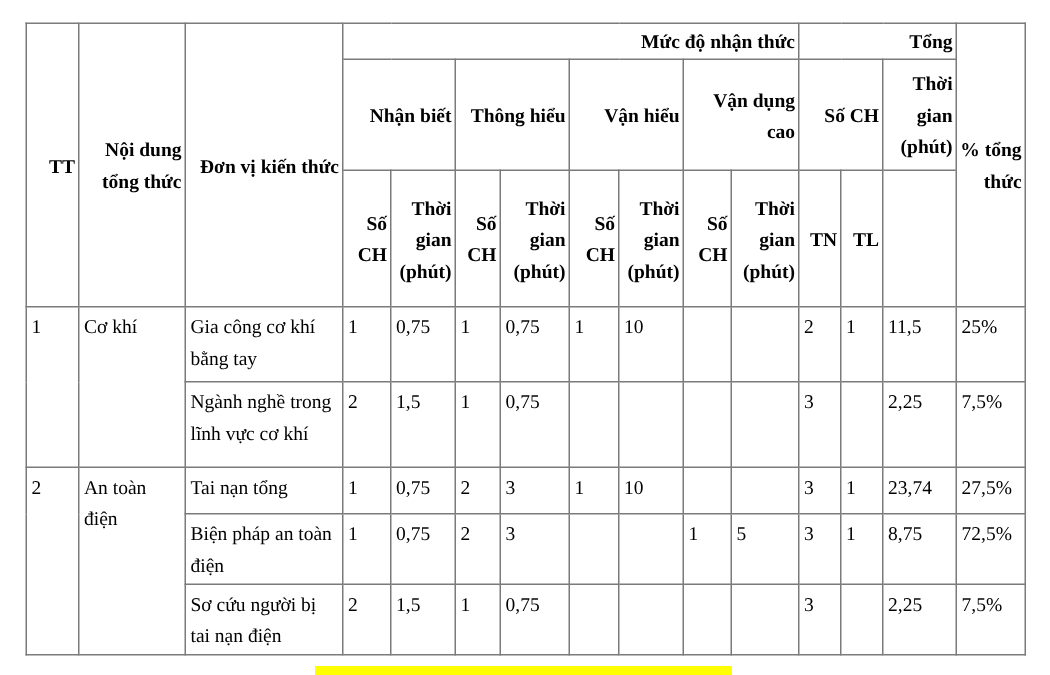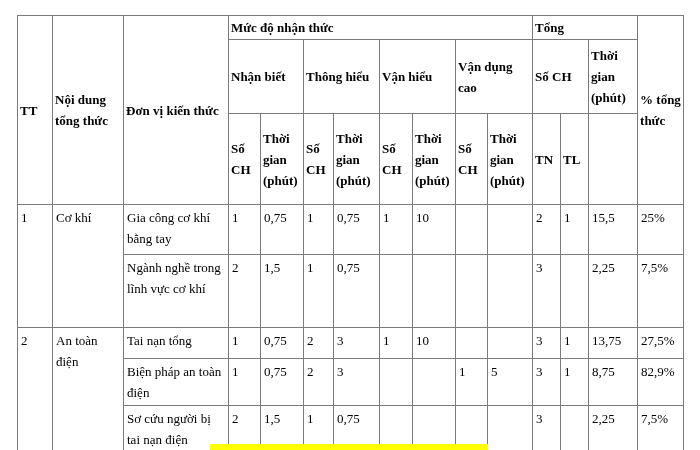--- a/index.html
+++ b/index.html
@@ -27,21 +27,21 @@
     line-height: 21px;
   }
   table.matrix th, table.matrix td {
     border: 1px solid #7b7b7b;
     padding: 2px 3px;
     overflow: hidden;
     word-wrap: break-word;
   }
   table.matrix th {
     font-weight: bold;
-    text-align: left;
+    text-align: right;
     vertical-align: middle;
     padding: 1px 2px;
   }
   table.matrix td {
     font-weight: normal;
     text-align: left;
     vertical-align: top;
   }
   td.bold { font-weight: bold; }
   td.just { text-align: justify; }
@@ -117,25 +117,25 @@
       <td>1</td>
       <td>0,75</td>
       <td>1</td>
       <td>0,75</td>
       <td>1</td>
       <td>10</td>
       <td></td>
       <td></td>
       <td>2</td>
       <td>1</td>
-      <td>15,5</td>
+      <td>11,5</td>
       <td>25%</td>
     </tr>
 
-    <tr style="height:73px">
+    <tr style="height:57px">
       <td class="just">Ngành nghề trong lĩnh vực cơ khí</td>
       <td>2</td>
       <td>1,5</td>
       <td>1</td>
       <td>0,75</td>
       <td></td>
       <td></td>
       <td></td>
       <td></td>
       <td>3</td>
@@ -151,38 +151,38 @@
       <td>1</td>
       <td>0,75</td>
       <td>2</td>
       <td>3</td>
       <td>1</td>
       <td>10</td>
       <td></td>
       <td></td>
       <td>3</td>
       <td>1</td>
-      <td>13,75</td>
+      <td>23,74</td>
       <td>27,5%</td>
     </tr>
 
     <tr style="height:45px">
       <td class="just">Biện pháp an toàn điện</td>
       <td>1</td>
       <td>0,75</td>
       <td>2</td>
       <td>3</td>
       <td></td>
       <td></td>
       <td>1</td>
       <td>5</td>
       <td>3</td>
       <td>1</td>
       <td>8,75</td>
-      <td>82,9%</td>
+      <td>72,5%</td>
     </tr>
 
     <tr style="height:44px">
       <td class="just">Sơ cứu người bị tai nạn điện</td>
       <td>2</td>
       <td>1,5</td>
       <td>1</td>
       <td>0,75</td>
       <td></td>
       <td></td>

